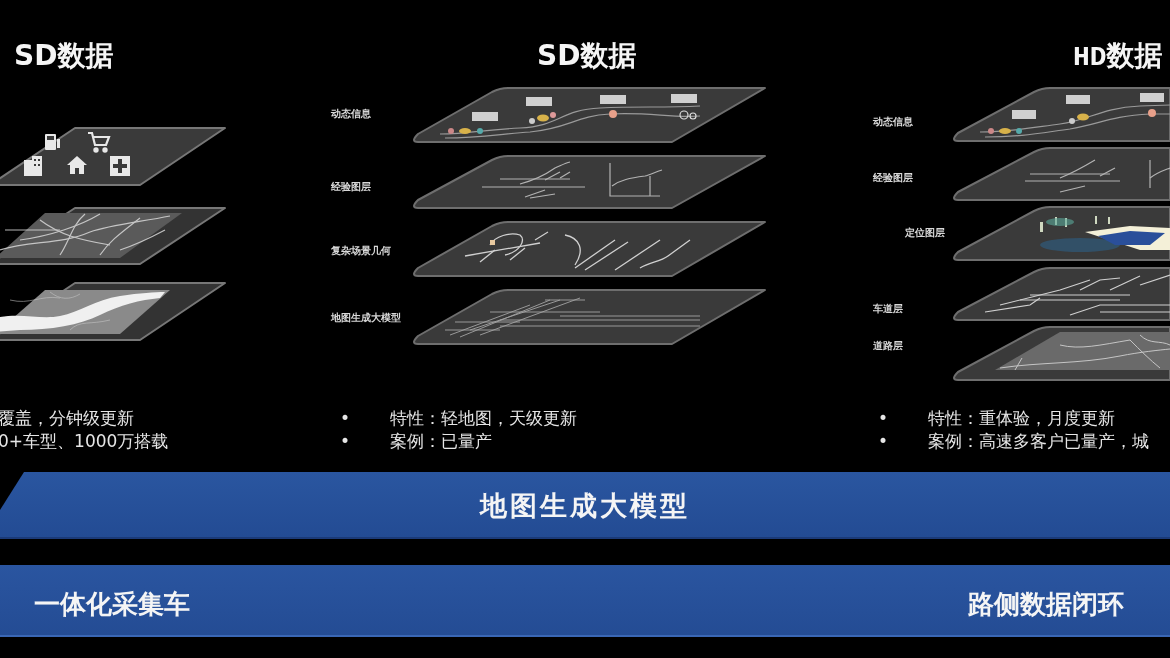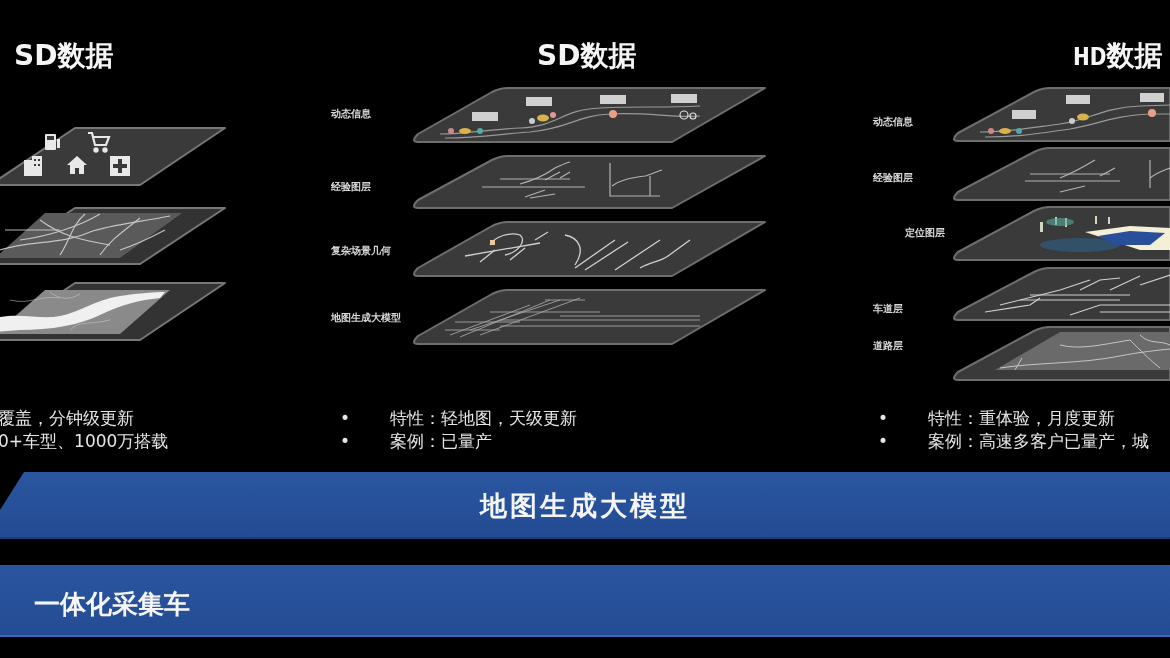--- a/index.html
+++ b/index.html
@@ -294,13 +294,14 @@
     <span class="txt">案例：高速多客户已量产，城</span>
   </div>
 </div>
 
 <div class="band band-top">
   <div class="t">地图生成大模型</div>
 </div>
 
 <div class="band band-bottom">
   <div class="t" style="left:34px;">一体化采集车</div>
+  <div class="t" style="left:968px;">路侧数据闭环</div>
 </div>
 
 </body></html>

